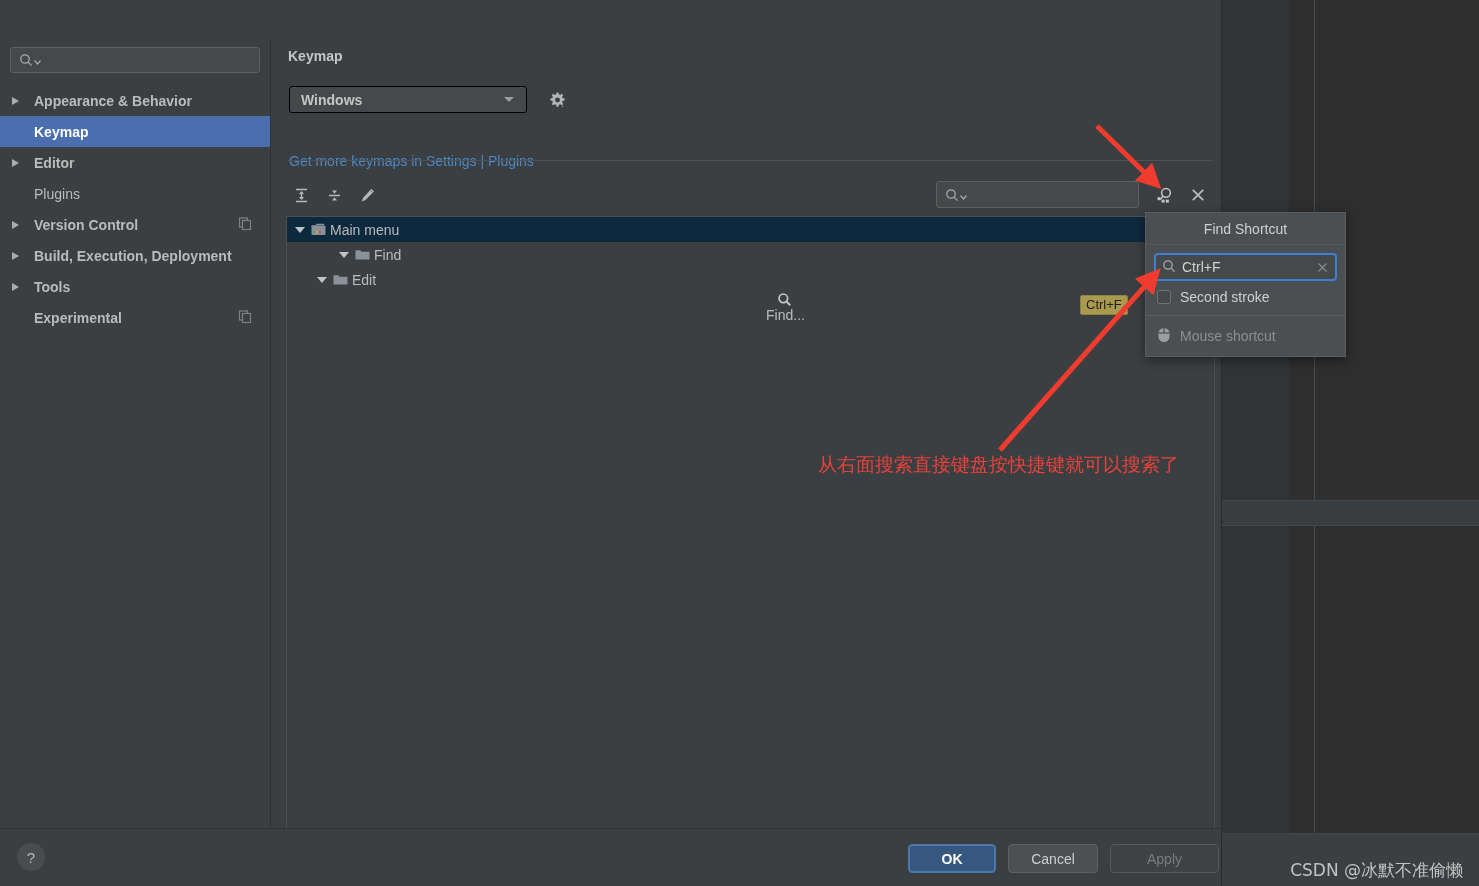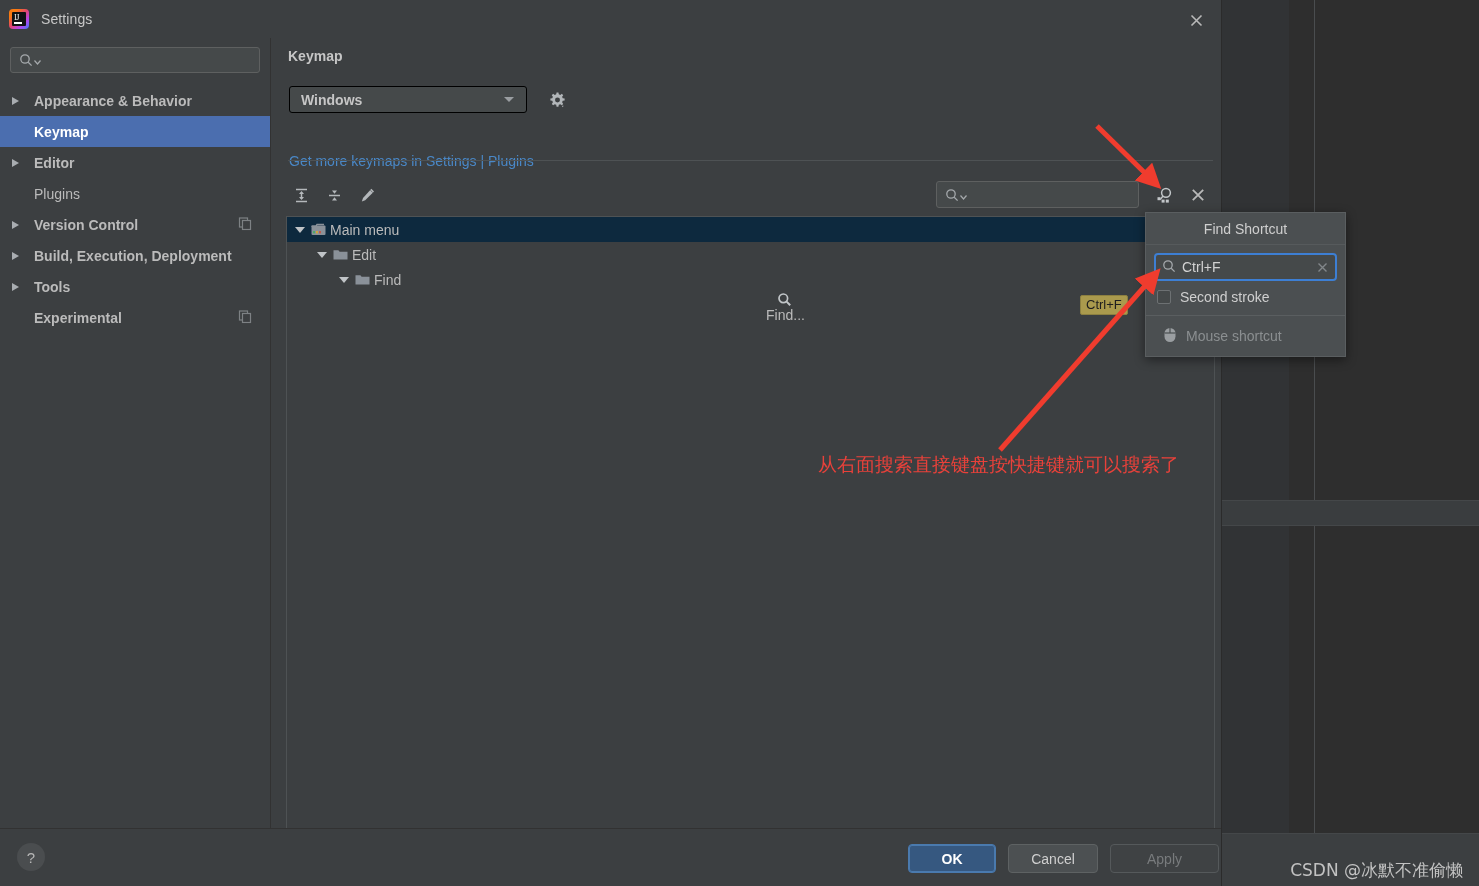--- a/index.html
+++ b/index.html
@@ -493,21 +493,21 @@
   }
   #fs-divider {
     height: 1px;
     background: #5a5e60;
     margin-top: 2px;
   }
   #fs-mouse-row {
     display: flex;
     align-items: center;
     height: 40px;
-    padding-left: 17px;
+    padding-left: 11px;
     cursor: default;
   }
   #fs-mouse-label {
     margin-left: 9px;
     font-size: 14px;
     color: #8b8f91;
   }
 
   
   #annotations {
@@ -546,33 +546,20 @@
   <div class="bg-vline" style="left:1314px;"></div>
   <div class="bg-hline" style="top:500px;"></div>
   <div class="bg-band" style="left:1221px;top:501px;right:0;height:24px;background:#3a3d3f;"></div>
   <div class="bg-hline" style="top:525px;"></div>
   <div class="bg-hline" style="top:833px;"></div>
   <div class="bg-band" style="left:1221px;top:834px;right:0;bottom:0;background:#3c3f41;"></div>
 </div>
 
 <div id="settings-dialog">
 
-  <div id="titlebar">
-    <div id="app-logo">
-      <div class="logo-inner"></div>
-      <div class="logo-j">IJ</div>
-      <div class="logo-bar"></div>
-    </div>
-    <div id="window-title">Settings</div>
-    <div id="dialog-close">
-      <svg width="15" height="15" viewBox="0 0 15 15">
-        <path d="M2.5 2.5 L12.5 12.5 M12.5 2.5 L2.5 12.5" stroke="#b9b9b9" stroke-width="1.6" fill="none"></path>
-      </svg>
-    </div>
-  </div>
 
   <div id="sidebar">
     <div id="sidebar-search" title="">
       <span class="mag-with-caret">
         <svg width="14" height="14" viewBox="0 0 14 14">
           <circle cx="6" cy="6" r="4.2" stroke="#a5a9ac" stroke-width="1.3" fill="none"></circle>
           <path d="M9.2 9.2 L12.6 12.6" stroke="#a5a9ac" stroke-width="1.3"></path>
         </svg>
         <svg width="7" height="7" viewBox="0 0 7 7" style="margin-top:5px;">
           <path d="M0.5 1.5 L3.5 5 L6.5 1.5" stroke="#a5a9ac" stroke-width="1.2" fill="none"></path>
@@ -726,41 +713,41 @@
             <svg width="15" height="14" viewBox="0 0 15 14">
               <rect x="0.5" y="2.5" width="14" height="9.5" rx="1" fill="#8a9199"></rect>
               <path d="M0.5 3.2 L5 3.2 L6 1.5 L13 1.5" stroke="#8a9199" stroke-width="1.4" fill="none"></path>
               <rect x="2" y="8" width="2" height="2.4" fill="#4fa86a"></rect>
               <rect x="5" y="8" width="2" height="2.4" fill="#d0a53c"></rect>
               <rect x="8" y="8" width="2" height="2.4" fill="#c05b4d"></rect>
             </svg>
           </span>
           <span class="tree-label">Main menu</span>
         </div>
-        <div class="tree-row" style="padding-left: 26px;">
+        <div class="tree-row" style="padding-left: 48px;">
           <span class="tree-toggle">
             <span class="tri-down-sm"></span>
           </span>
           <span class="tree-icon">
             <svg width="15" height="13" viewBox="0 0 15 13">
               <path d="M0.5 2.2 L5.4 2.2 L6.6 3.8 L14.5 3.8 L14.5 11.5 L0.5 11.5 Z" fill="#8a9199"></path>
             </svg>
           </span>
-          <span class="tree-label">Edit</span>
-        </div>
-        <div class="tree-row" style="padding-left: 48px;">
+          <span class="tree-label">Find</span>
+        </div>
+        <div class="tree-row" style="padding-left: 26px;">
           <span class="tree-toggle">
             <span class="tri-down-sm"></span>
           </span>
           <span class="tree-icon">
             <svg width="15" height="13" viewBox="0 0 15 13">
               <path d="M0.5 2.2 L5.4 2.2 L6.6 3.8 L14.5 3.8 L14.5 11.5 L0.5 11.5 Z" fill="#8a9199"></path>
             </svg>
           </span>
-          <span class="tree-label">Find</span>
+          <span class="tree-label">Edit</span>
         </div>
         <div class="tree-row" style="padding-left: 70px; flex-direction: column;">
           <span class="tree-toggle"></span>
           <span class="tree-icon">
             <svg width="15" height="15" viewBox="0 0 15 15">
               <circle cx="6.3" cy="6.3" r="4.3" stroke="#c2c6c9" stroke-width="1.7" fill="none"></circle>
               <path d="M9.6 9.6 L13.2 13.2" stroke="#c2c6c9" stroke-width="2"></path>
             </svg>
           </span>
           <span class="tree-label">Find...</span>

